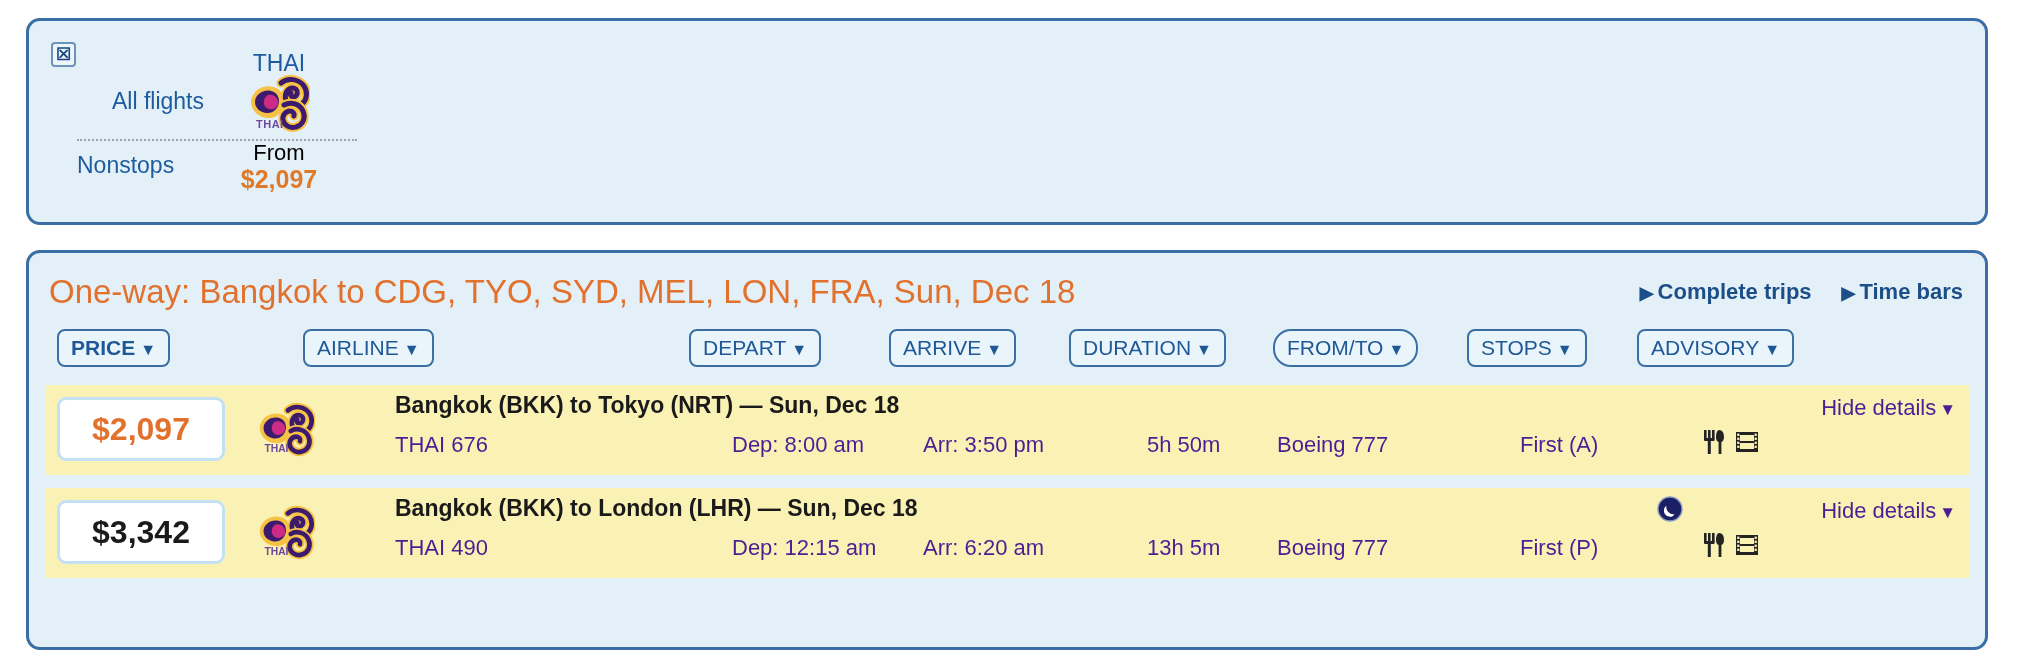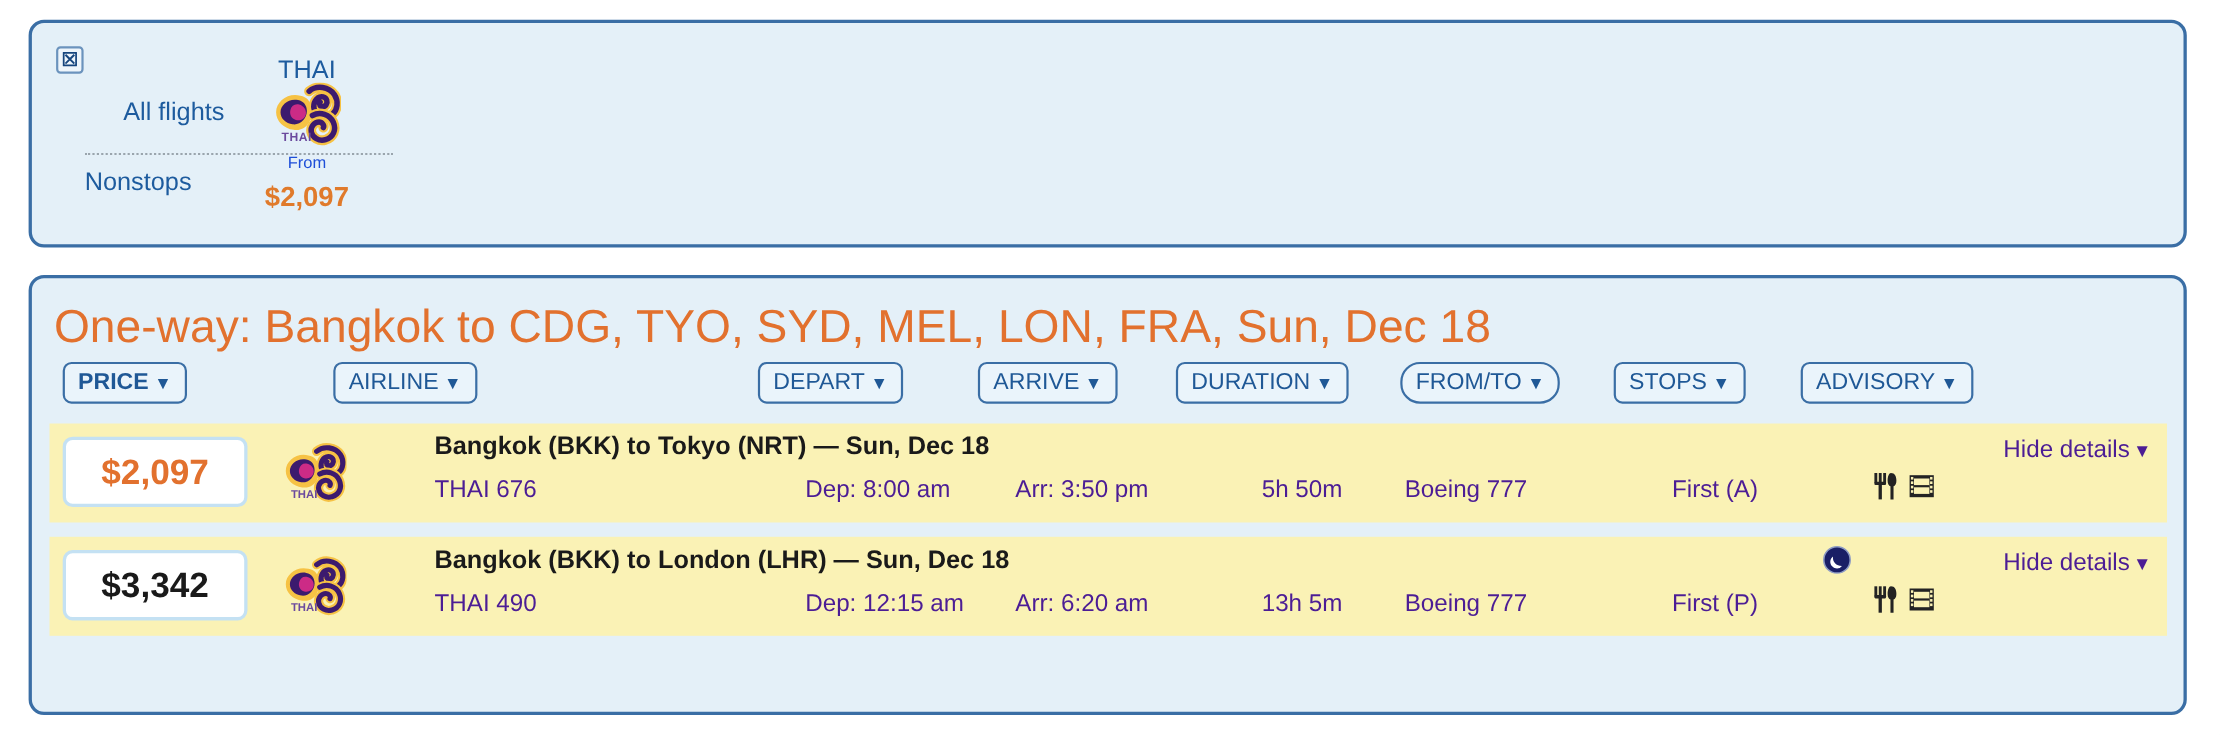--- a/index.html
+++ b/index.html
@@ -94,22 +94,22 @@
     display: flex;
     align-items: center;
     justify-content: center;
   }
   .mx-from {
     position: absolute;
     left: 150px;
     top: 105px;
     width: 120px;
     text-align: center;
-    color: #1d4ed8;
-    font-size: 15px;
+    color: #000000;
+    font-size: 22px;
   }
   .mx-price {
     position: absolute;
     left: 150px;
     top: 130px;
     width: 120px;
     text-align: center;
     color: #e07a2b;
     font-size: 25px;
     font-weight: bold;
@@ -127,21 +127,21 @@
     height: 400px;
     box-sizing: border-box;
     background: #e4f0f8;
     border: 3px solid #3a6ea5;
     border-radius: 14px;
   }
   .results-title {
     position: absolute;
     left: 20px;
     top: 20px;
-    font-size: 42px;
+    font-size: 33px;
     color: #e2712e;
     white-space: nowrap;
   }
   .header-links {
     position: absolute;
     right: 22px;
     top: 26px;
     display: flex;
     gap: 30px;
     align-items: center;
@@ -307,20 +307,28 @@
 
       <div class="mx-from">From</div>
       <div class="mx-price">$2,097</div>
     </div>
   </div>
 
   <div class="results-panel">
 
     <div class="results-title">One-way: Bangkok to CDG, TYO, SYD, MEL, LON, FRA, Sun, Dec 18</div>
 
+    <div class="header-links">
+      <div class="header-link">
+        <span class="caret-right">▶</span><span>Complete trips</span>
+      </div>
+      <div class="header-link">
+        <span class="caret-right">▶</span><span>Time bars</span>
+      </div>
+    </div>
 
     <div class="sort-row">
       <div class="sort-btn active" style="left:28px;"><span>PRICE</span><span class="tri">▼</span></div>
       <div class="sort-btn" style="left:274px;"><span>AIRLINE</span><span class="tri">▼</span></div>
       <div class="sort-btn" style="left:660px;"><span>DEPART</span><span class="tri">▼</span></div>
       <div class="sort-btn" style="left:860px;"><span>ARRIVE</span><span class="tri">▼</span></div>
       <div class="sort-btn" style="left:1040px;"><span>DURATION</span><span class="tri">▼</span></div>
       <div class="sort-btn" style="left:1244px;border-radius:18px;"><span>FROM/TO</span><span class="tri">▼</span></div>
       <div class="sort-btn" style="left:1438px;"><span>STOPS</span><span class="tri">▼</span></div>
       <div class="sort-btn" style="left:1608px;"><span>ADVISORY</span><span class="tri">▼</span></div>

